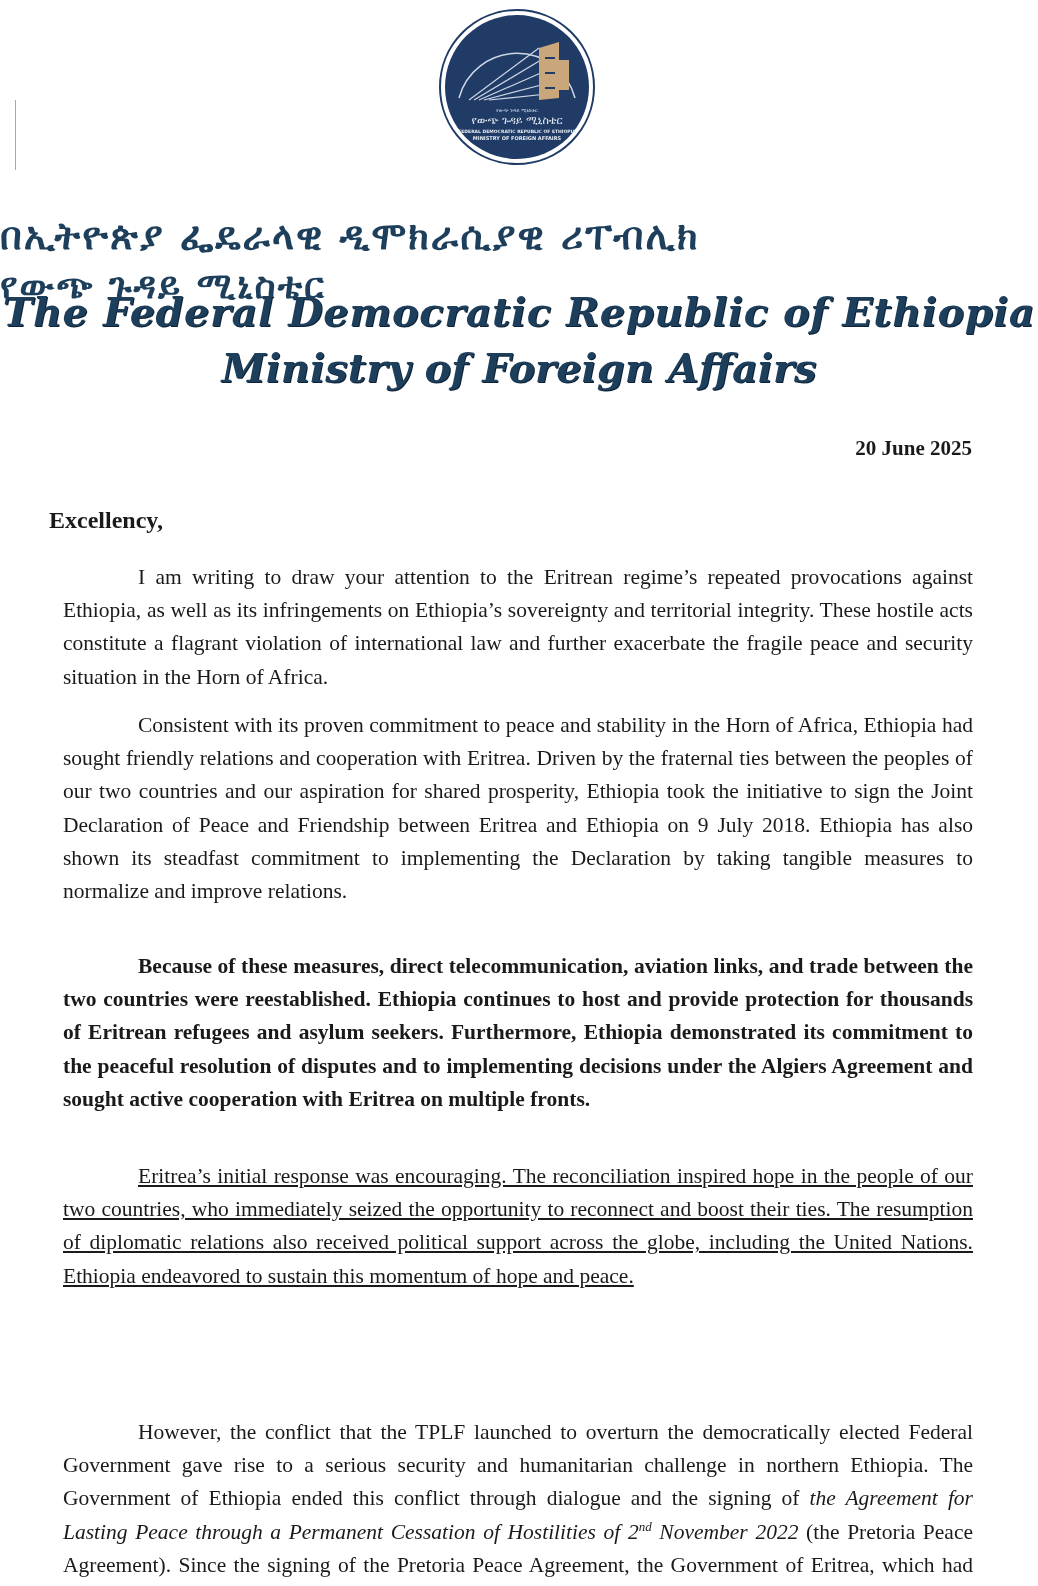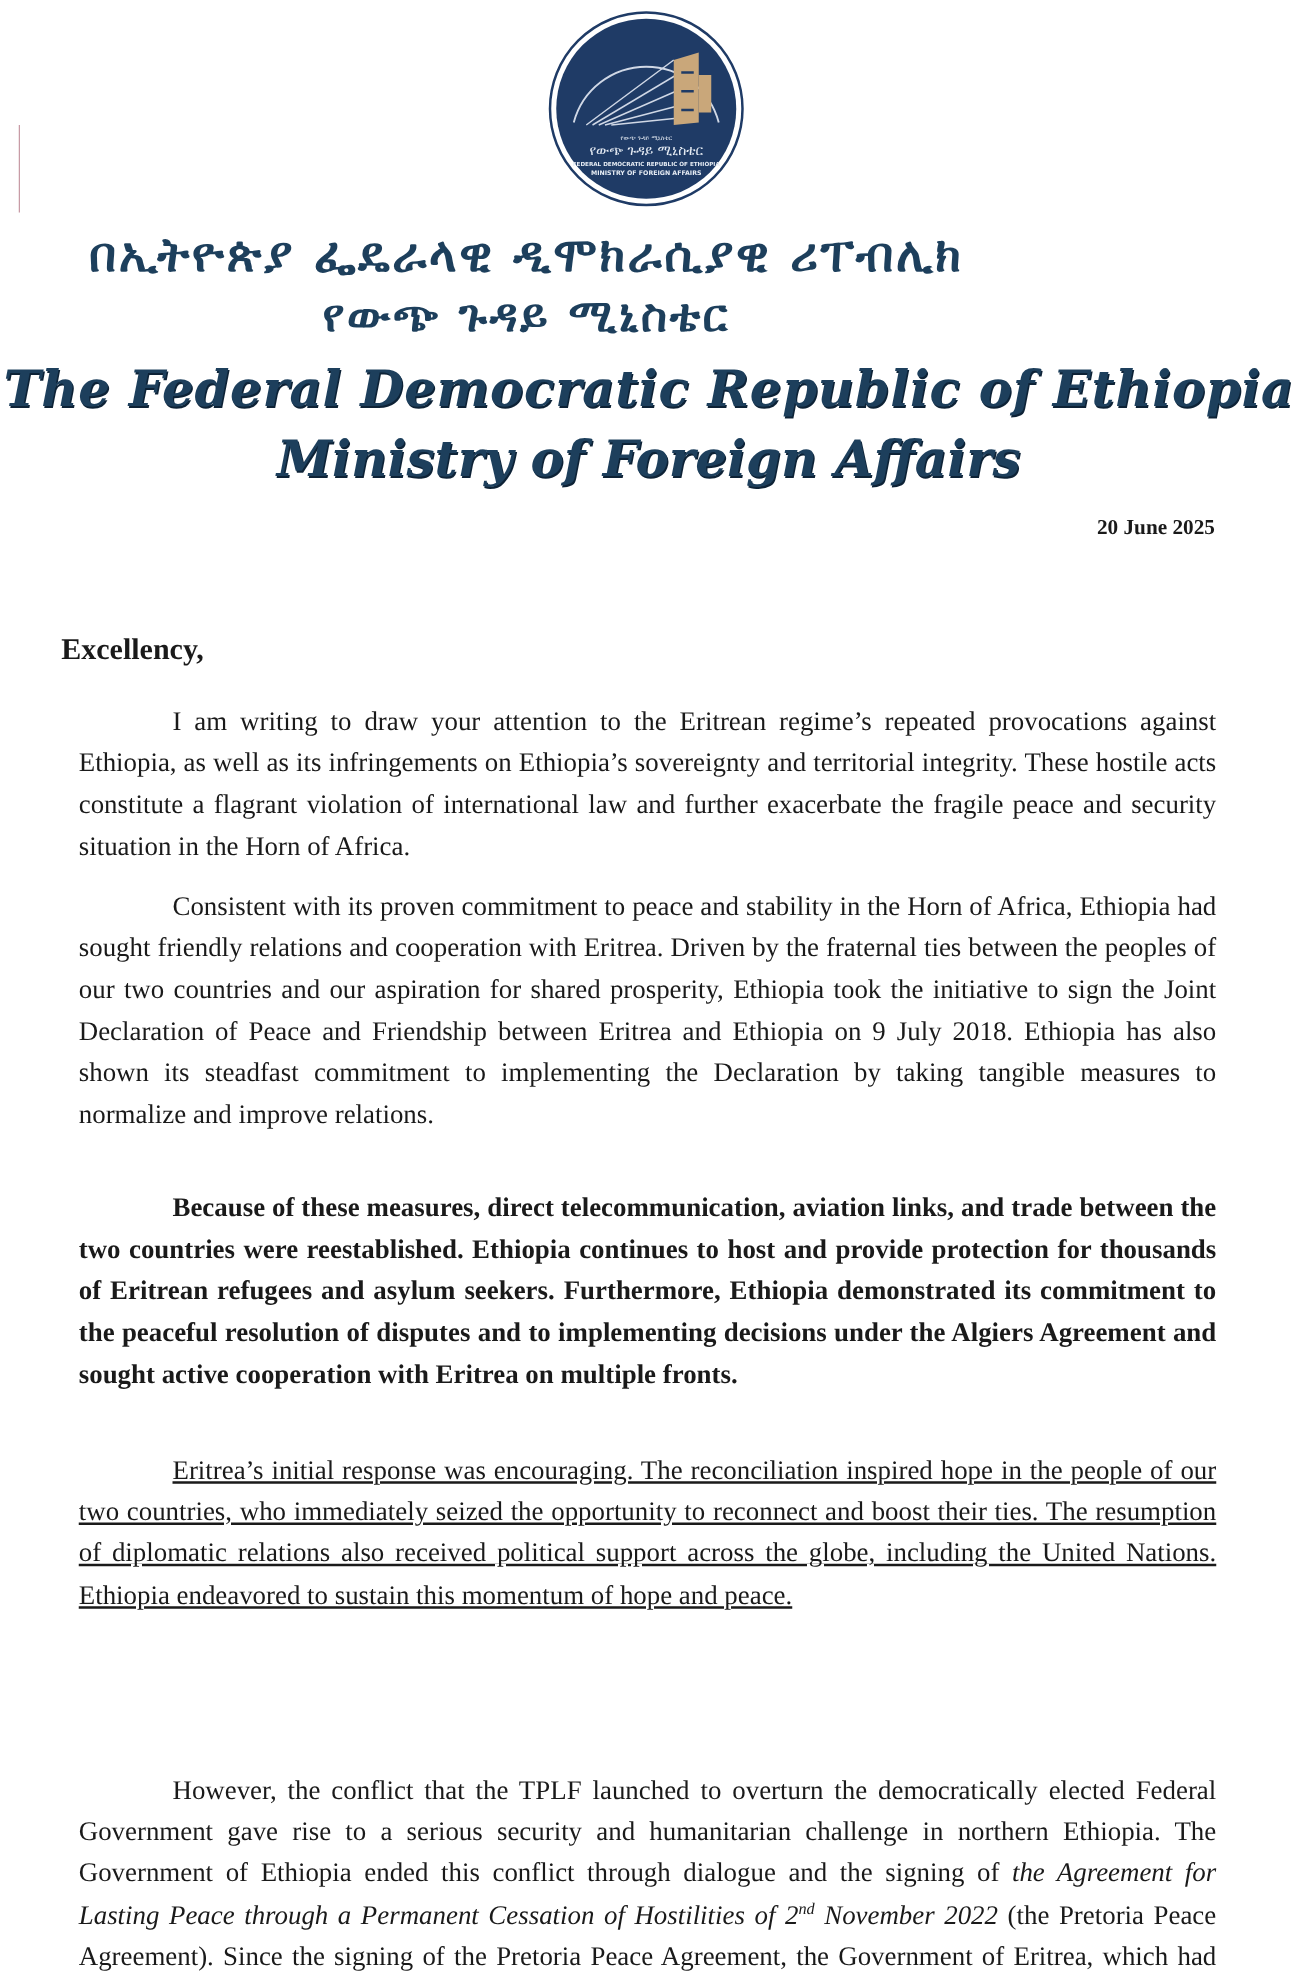--- a/index.html
+++ b/index.html
@@ -1,25 +1,25 @@
 <!DOCTYPE html>
 <html><head>
 <meta charset="utf-8">
 <style>
   html, body { margin: 0; padding: 0; background: #ffffff; }
   body { width: 1038px; height: 1586px; position: relative; overflow: hidden; font-family: "Liberation Serif", "DejaVu Serif", serif; color: #1a1a1a; }
   .margin-mark { position: absolute; left: 15px; top: 100px; width: 1px; height: 70px; background: #b07080; opacity: 0.7; }
   .logo { position: absolute; left: 429px; top: 8px; width: 176px; height: 158px; }
-  .amharic { position: absolute; left: 0; width: 842px; text-align: center; color: #1d3f5c; font-family: "DejaVu Sans", sans-serif; font-weight: bold; }
+  .amharic { position: absolute; left: 0; width: 842px; text-align: left; color: #1d3f5c; font-family: "DejaVu Sans", sans-serif; font-weight: bold; margin-top: 32px; }
   .amh1 { top: 182px; font-size: 38px; letter-spacing: 2px; }
   .amh2 { top: 233px; font-size: 36px; letter-spacing: 2px; }
   .script { position: absolute; left: 0; width: 1038px; text-align: center; color: #1d3f5c; font-family: "DejaVu Serif", serif; font-style: italic; font-weight: bold; }
   .script1 { top: 288px; font-size: 40px; letter-spacing: 0.5px; text-shadow: 1px 1px 0 #0d2236; }
   .script2 { top: 344px; font-size: 40px; text-shadow: 1px 1px 0 #0d2236; }
-  .date { position: absolute; right: 66px; top: 412px; font-size: 17px; font-weight: bold; }
+  .date { position: absolute; right: 66px; top: 436px; font-size: 21px; font-weight: bold; }
   .salutation { position: absolute; left: 49px; top: 507px; font-size: 24px; font-weight: bold; }
   .body-text { position: absolute; left: 48px; width: 940px; font-size: 21.5px; line-height: 33.2px; text-align: justify; }
   .body-text p { margin: 15px; text-indent: 75px; }
   .p1 { top: 546px; }
   .p2 { top: 694px; }
   .p3 { top: 935px; font-weight: bold; }
   .p4 { top: 1145px; text-decoration: underline; }
   .p5 { top: 1401px; }
   sup { font-size: 13px; line-height: 0; }
   em { font-style: italic; }

